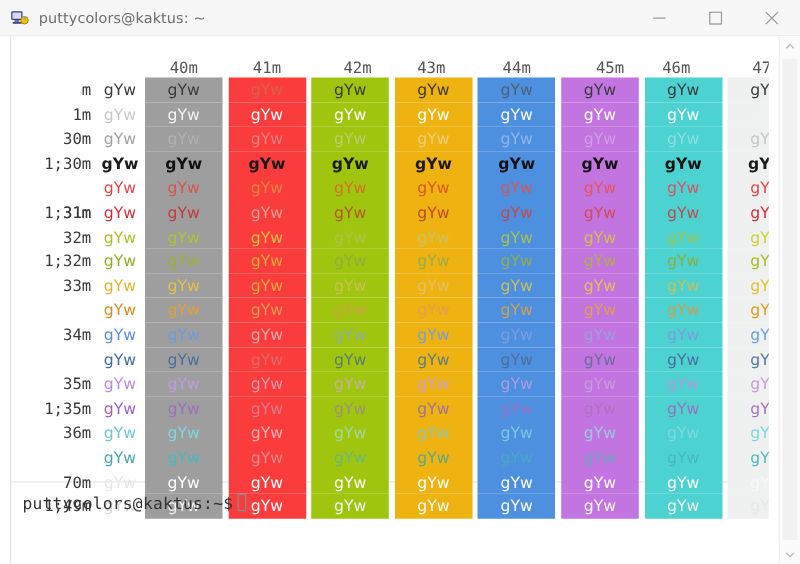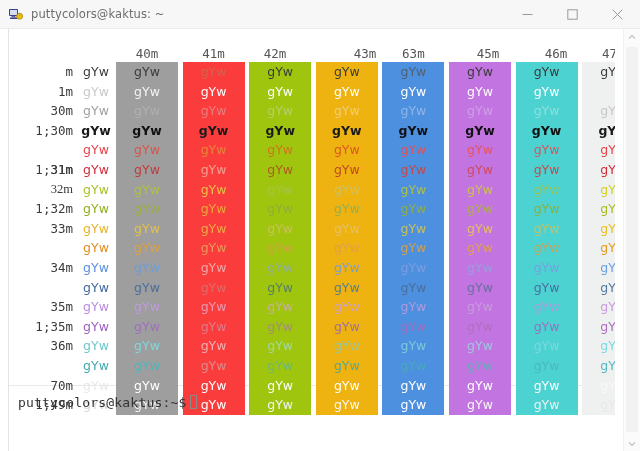--- a/index.html
+++ b/index.html
@@ -240,25 +240,25 @@
         <svg width="8" height="6" viewBox="0 0 8 6">
             <path d="M1 1.4 L4 4.4 L7 1.4" stroke="#bbbbbb" stroke-width="1.1" fill="none"></path>
           </svg>
       </div>
     </div>
 
     <div id="term">
       <div id="colhead">
           <div class="colhead-cell" style="left: 107px; width: 62px;">40m</div>
           <div class="colhead-cell" style="left: 173.6px; width: 62px;">41m</div>
-          <div class="colhead-cell" style="left: 235px; width: 62px;">42m</div>
-          <div class="colhead-cell" style="left: 325px; width: 62px;">43m</div>
-          <div class="colhead-cell" style="left: 373.4px; width: 62px;">63m</div>
+          <div class="colhead-cell" style="left: 246px; width: 62px;">42m</div>
+          <div class="colhead-cell" style="left: 305px; width: 62px;">43m</div>
+          <div class="colhead-cell" style="left: 373.4px; width: 62px;">44m</div>
           <div class="colhead-cell" style="left: 448px; width: 62px;">45m</div>
-          <div class="colhead-cell" style="left: 516px; width: 62px;">46m</div>
+          <div class="colhead-cell" style="left: 501px; width: 62px;">46m</div>
           <div class="colhead-cell" style="left: 573.2px; width: 62px;">47m</div>
         </div>
       <div id="grid">
           <div class="row">
             <div class="rowlabel" style="width: 64px;">      m</div>
             <div class="cell defbg" style="left: 64px; width: 46px; color: rgb(58, 58, 58);">gYw</div>
             <div class="cell" style="left: 107px; width: 62px; background: rgb(158, 158, 158); color: rgb(58, 58, 58);">gYw</div>
             <div class="cell" style="left: 173.6px; width: 62px; background: rgb(250, 60, 60); color: rgb(216, 96, 79);">gYw</div>
             <div class="cell" style="left: 240.2px; width: 62px; background: rgb(159, 197, 15); color: rgb(58, 58, 58);">gYw</div>
             <div class="cell" style="left: 306.8px; width: 62px; background: rgb(238, 178, 17); color: rgb(58, 58, 58);">gYw</div>
@@ -321,21 +321,21 @@
             <div class="cell" style="left: 107px; width: 62px; background: rgb(158, 158, 158); color: rgb(194, 58, 58);">gYw</div>
             <div class="cell" style="left: 173.6px; width: 62px; background: rgb(250, 60, 60); color: rgb(244, 160, 144);">gYw</div>
             <div class="cell" style="left: 240.2px; width: 62px; background: rgb(159, 197, 15); color: rgb(176, 90, 31);">gYw</div>
             <div class="cell" style="left: 306.8px; width: 62px; background: rgb(238, 178, 17); color: rgb(192, 74, 31);">gYw</div>
             <div class="cell" style="left: 373.4px; width: 62px; background: rgb(77, 144, 224); color: rgb(194, 74, 74);">gYw</div>
             <div class="cell" style="left: 440px; width: 62px; background: rgb(194, 116, 224); color: rgb(209, 74, 90);">gYw</div>
             <div class="cell" style="left: 506.6px; width: 62px; background: rgb(77, 210, 210); color: rgb(194, 74, 74);">gYw</div>
             <div class="cell" style="left: 573.2px; width: 62px; background: rgb(239, 240, 240); color: rgb(209, 43, 58);">gYw</div>
           </div>
           <div class="row">
-            <div class="rowlabel" style="width: 64px; font-family: Liberation Serif, serif;">    32m</div>
+            <div class="rowlabel" style="width: 64px;">    32m</div>
             <div class="cell defbg" style="left: 64px; width: 46px; color: rgb(170, 194, 42);">gYw</div>
             <div class="cell" style="left: 107px; width: 62px; background: rgb(158, 158, 158); color: rgb(176, 194, 58);">gYw</div>
             <div class="cell" style="left: 173.6px; width: 62px; background: rgb(250, 60, 60); color: rgb(232, 192, 74);">gYw</div>
             <div class="cell" style="left: 240.2px; width: 62px; background: rgb(159, 197, 15); color: rgb(170, 194, 74);">gYw</div>
             <div class="cell" style="left: 306.8px; width: 62px; background: rgb(238, 178, 17); color: rgb(201, 194, 106);">gYw</div>
             <div class="cell" style="left: 373.4px; width: 62px; background: rgb(77, 144, 224); color: rgb(170, 194, 74);">gYw</div>
             <div class="cell" style="left: 440px; width: 62px; background: rgb(194, 116, 224); color: rgb(207, 194, 74);">gYw</div>
             <div class="cell" style="left: 506.6px; width: 62px; background: rgb(77, 210, 210); color: rgb(159, 194, 74);">gYw</div>
             <div class="cell" style="left: 573.2px; width: 62px; background: rgb(239, 240, 240); color: rgb(207, 208, 42);">gYw</div>
           </div>

